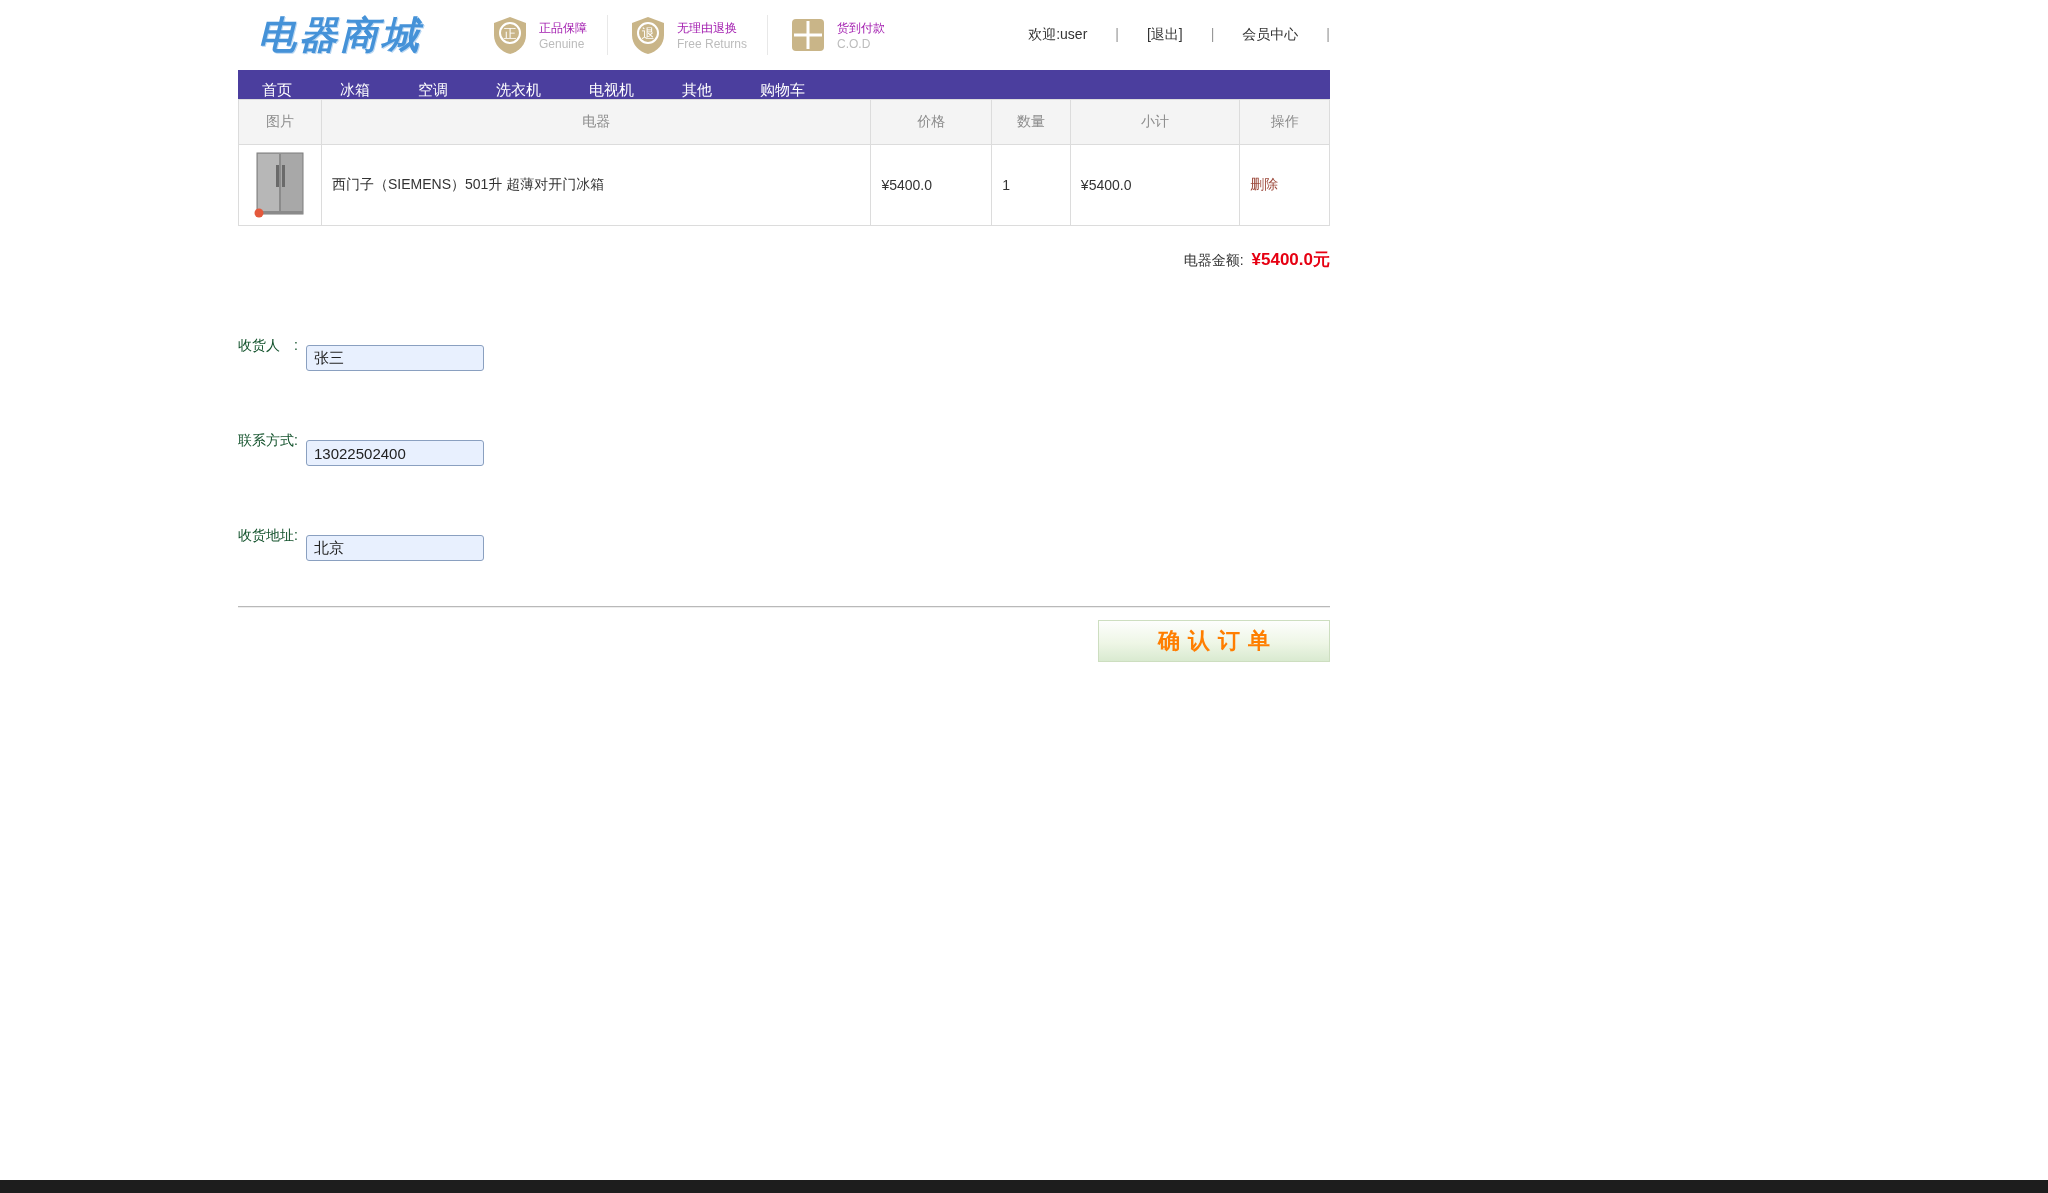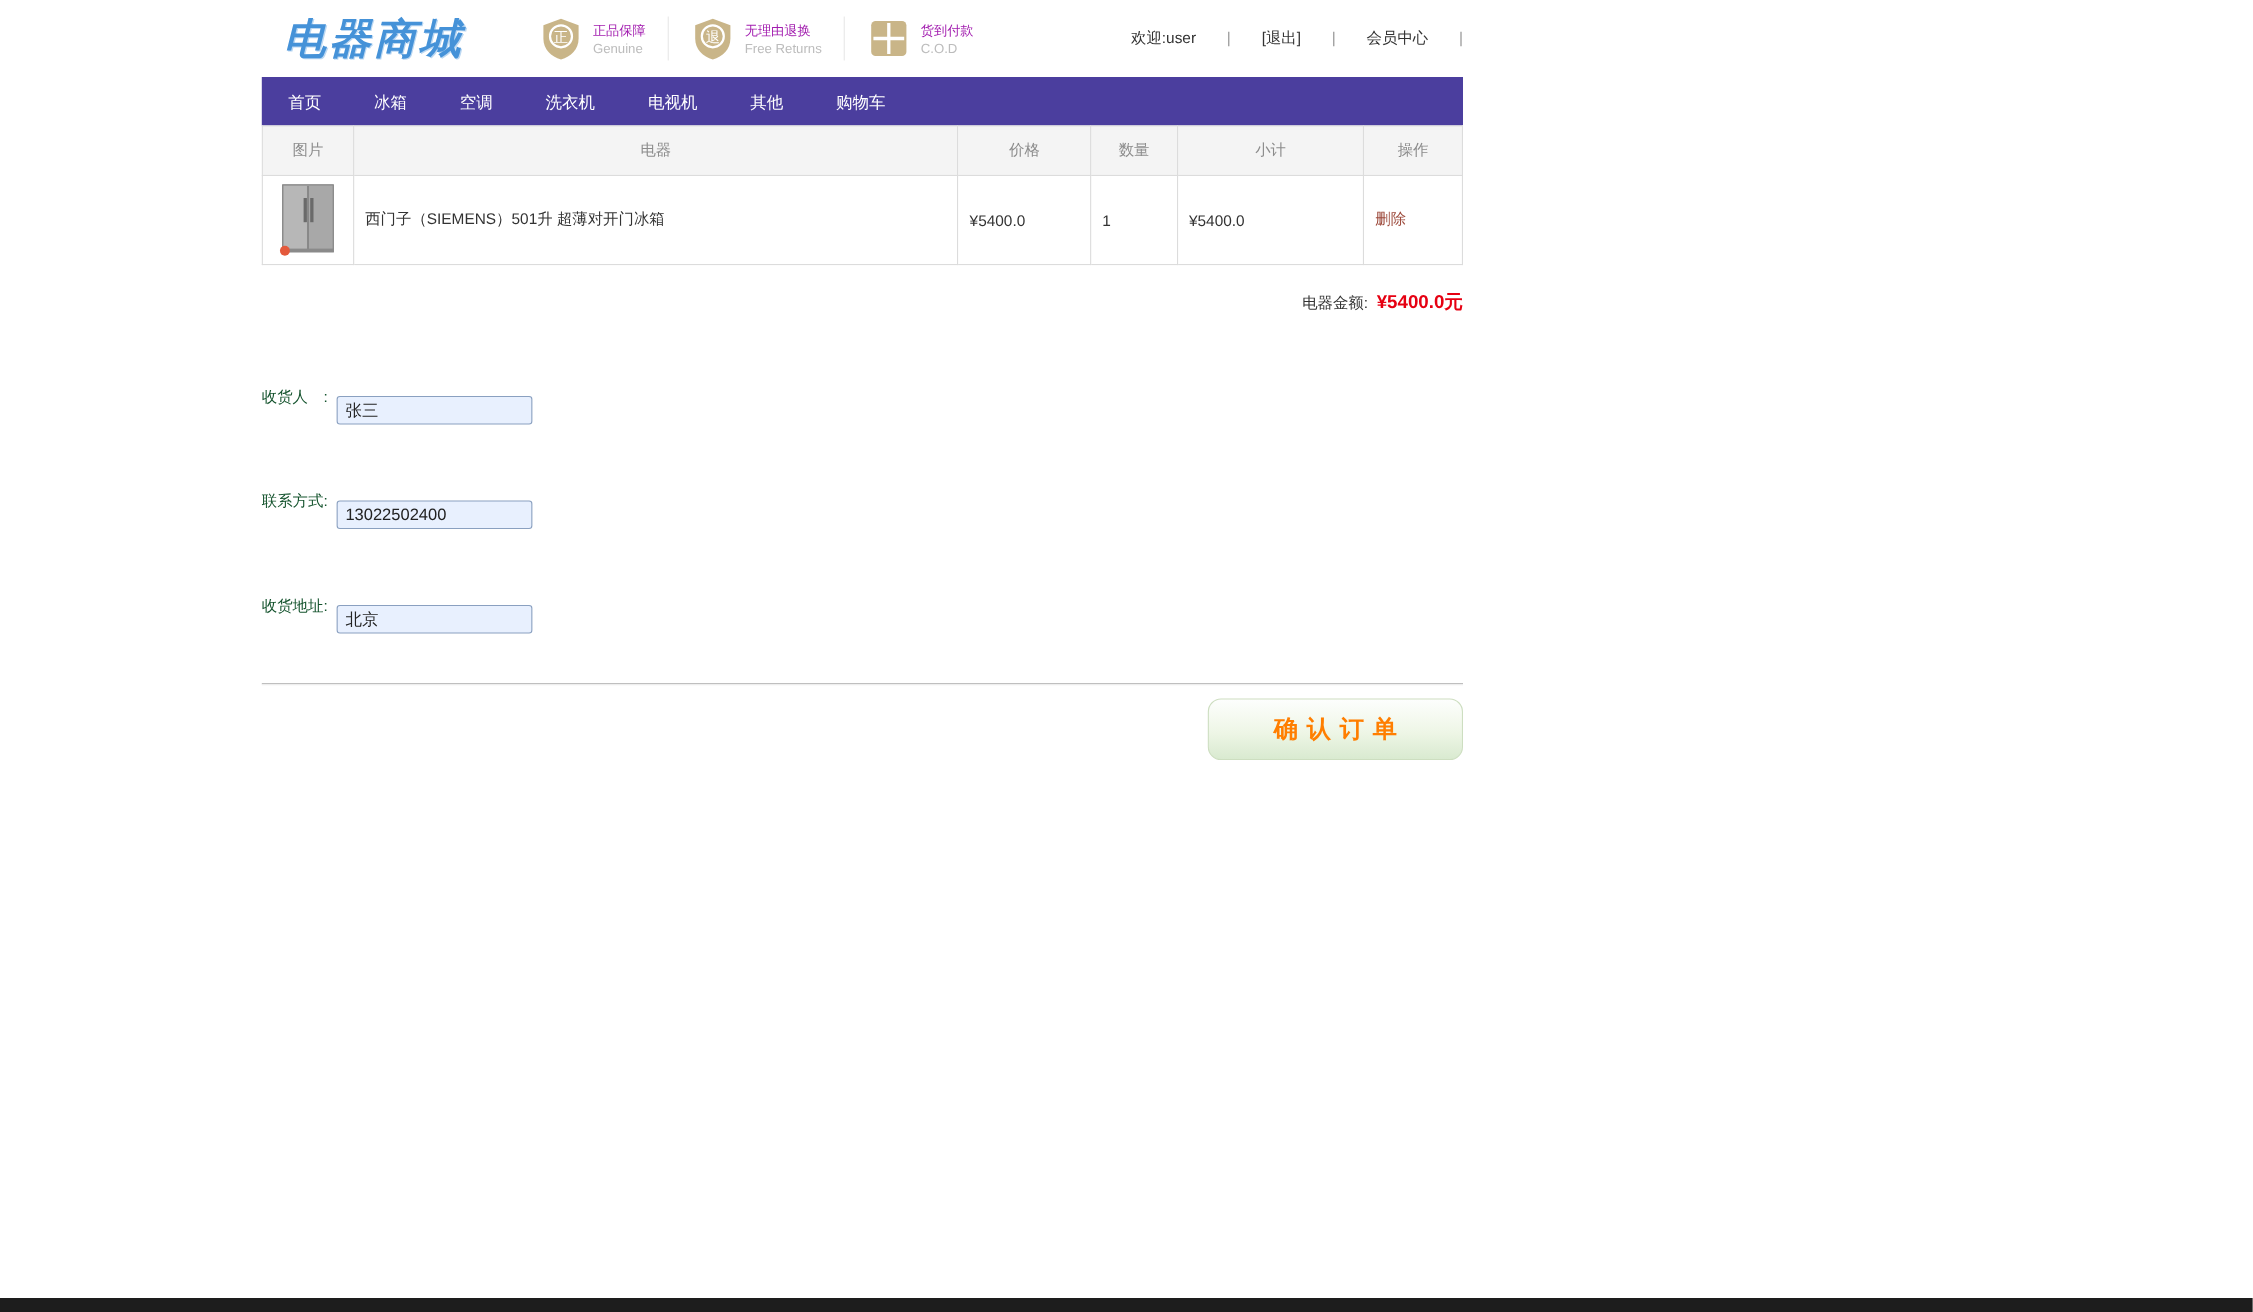--- a/index.html
+++ b/index.html
@@ -22,21 +22,21 @@
   .badge { display:flex; align-items:center; padding:0 20px; }
   .badge + .badge { border-left:1px solid #e8e8e8; }
   .badge-icon { width:40px; height:40px; margin-right:9px; flex:0 0 auto; }
   .badge-title { display:block; font-size:12px; color:#a21caf; line-height:18px; }
   .badge-sub { display:block; font-size:12px; color:#bcbcbc; line-height:15px; }
   .user-bar { margin-left:auto; display:flex; align-items:flex-start; gap:28px; font-size:14px; color:#333; white-space:nowrap; }
   .user-bar a { color:#333; text-decoration:none; cursor:pointer; }
   .user-sep { color:#999; }
 
   
-  .nav { background:#4b3e9e; height:44px; display:flex; align-items:flex-end; list-style:none; }
+  .nav { background:#4b3e9e; height:29px; display:flex; align-items:flex-start; list-style:none; }
   .nav li { padding:0 24px; height:40px; line-height:40px; color:#fff; font-size:15px; cursor:pointer; }
 
   
   table.cart-table { width:100%; border-collapse:collapse; font-size:14px; color:#333; }
   .cart-table th {
     background:#f4f4f4; color:#8c8c8c; font-weight:normal; text-align:center;
     padding:13px 10px; border:1px solid #dcdcdc; font-size:14px;
   }
   .cart-table td { border:1px solid #dcdcdc; padding:6px 10px; }
   .thumb-cell { text-align:center; }
@@ -53,24 +53,24 @@
   .form-row label { font-size:14px; color:#14532d; width:68px; flex:0 0 auto; }
   .form-row input {
     width:178px; height:26px; background:#e8f0fe; border:1px solid #8aa0c0;
     border-radius:3px; padding:0 7px; font-size:15px; color:#222; font-family:inherit;margin-top:24px;
   }
 
   hr.rule { border:none; border-top:1px solid #b9b9b9; border-bottom:1px solid #ededed; height:0; }
 
   .button-row { display:flex; justify-content:flex-end; margin-top:12px; }
   .confirm-btn {
-    width:232px; height:56px; font-size:22px; font-weight:bold; color:#ff7e00;
+    width:232px; height:42px; font-size:22px; font-weight:bold; color:#ff7e00;
     letter-spacing:8px; text-indent:8px;
     background:linear-gradient(180deg,#fdfefd 0%, #eef6e6 55%, #d9ead0 100%);
-    border:1px solid #cddec0; border-radius:12px; cursor:pointer; font-family:inherit;
+    border:1px solid #cddec0; border-radius:0; cursor:pointer; font-family:inherit;
   }
 
   .bottom-bar { position:absolute; bottom:0; left:0; width:100%; height:13px; background:#1d1d1d; }
 </style>
 </head>
 <body>
 
 <div class="container">
 
   <header class="site-header">

